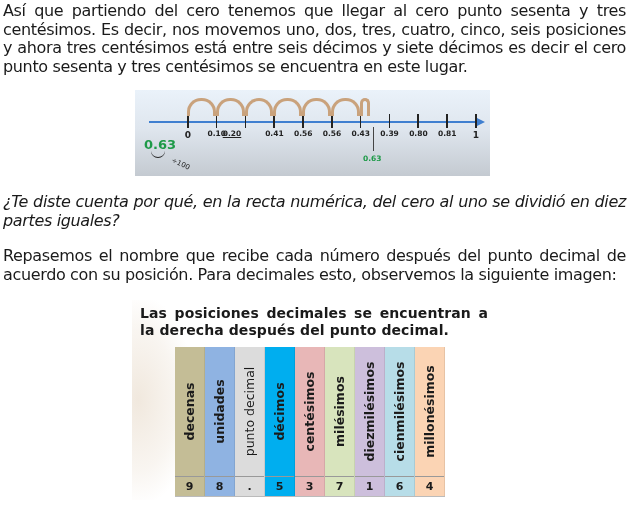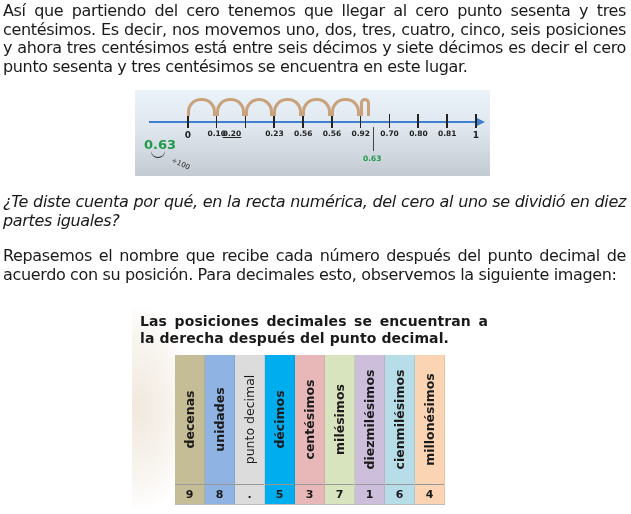--- a/index.html
+++ b/index.html
@@ -24,21 +24,21 @@
     .jump { position:absolute; top:8px; height:18px; border:3.5px solid #c9a27c; border-bottom:none;
       border-radius:14px 14px 0 0; box-sizing:border-box; }
     #marker-line { position:absolute; left:238px; top:37px; width:1px; height:24px; background:#444; }
     #marker-lbl { position:absolute; left:228px; top:64px; font-size:7.5px; font-weight:bold; color:#1e9a48; }
     #big063 { position:absolute; left:9px; top:47px; font-size:13px; font-weight:bold; color:#1e9a48; }
     #arc063 { position:absolute; left:16px; top:61px; width:14px; height:6px; border-bottom:1.5px solid #222;
       border-radius:0 0 8px 8px; }
     #div100 { position:absolute; left:36px; top:70px; font-size:7px; color:#222; transform:rotate(25deg); }
 
     
-    #decimg { position:absolute; left:132px; top:300px; width:366px; height:200px; background:#fff; overflow:hidden;margin-top:8px; }
+    #decimg { position:absolute; left:132px; top:300px; width:366px; height:200px; background:#fff; overflow:hidden; }
     #watermark { position:absolute; left:0; top:0; width:60px; height:200px;
       background:radial-gradient(ellipse at 10% 50%, rgba(214,190,160,0.35) 0%, rgba(214,190,160,0.15) 50%, rgba(255,255,255,0) 75%); }
     #dec-title { position:absolute; left:8px; top:5px; width:348px; font-size:14px; font-weight:bold;
       line-height:17px; text-align:justify; color:#1a1a1a; letter-spacing:0.1px; }
     #dec-table { position:absolute; left:43px; top:47px; display:flex; border-bottom:1px solid #bbb; }
     .col { width:29px; height:149px; position:relative; border-right:1px solid rgba(0,0,0,0.08); }
     .col .name { position:absolute; left:0; top:0; width:29px; height:129px; display:flex;
       align-items:center; justify-content:center; }
     .col .name span { transform:rotate(-90deg); white-space:nowrap; font-size:12.5px; font-weight:bold; color:#1a1a1a; }
     .col .name span.light { font-weight:normal; }
@@ -54,29 +54,29 @@
   <div id="axis"></div>
   <div id="axis-arrow"></div>
   <div id="ticks">
       <div class="tick" style="left: 52px;"></div>
       <div class="ticklbl big" style="left: 53px;">0</div>
       <div class="tick" style="left: 80.8px;"></div>
       <div class="ticklbl" style="left: 81.8px;">0.10</div>
       <div class="tick" style="left: 109.6px;"></div>
       <div class="ticklbl" style="left: 97px; text-decoration: underline;">0.20</div>
       <div class="tick" style="left: 138.4px;"></div>
-      <div class="ticklbl" style="left: 139.4px;">0.23</div>
+      <div class="ticklbl" style="left: 139.4px;">0.41</div>
       <div class="tick" style="left: 167.2px;"></div>
       <div class="ticklbl" style="left: 168.2px;">0.56</div>
       <div class="tick" style="left: 196px;"></div>
       <div class="ticklbl" style="left: 197px;">0.56</div>
       <div class="tick" style="left: 224.8px;"></div>
-      <div class="ticklbl" style="left: 225.8px;">0.92</div>
+      <div class="ticklbl" style="left: 225.8px;">0.43</div>
       <div class="tick" style="left: 253.6px;"></div>
-      <div class="ticklbl" style="left: 254.6px;">0.70</div>
+      <div class="ticklbl" style="left: 254.6px;">0.39</div>
       <div class="tick" style="left: 282.4px;"></div>
       <div class="ticklbl" style="left: 283.4px;">0.80</div>
       <div class="tick" style="left: 311.2px;"></div>
       <div class="ticklbl" style="left: 312.2px;">0.81</div>
       <div class="tick" style="left: 340px;"></div>
       <div class="ticklbl big" style="left: 341px;">1</div>
     </div>
   <div id="jumps">
       <div class="jump" style="left: 52px; width: 28.8px;"></div>
       <div class="jump" style="left: 80.8px; width: 28.8px;"></div>

